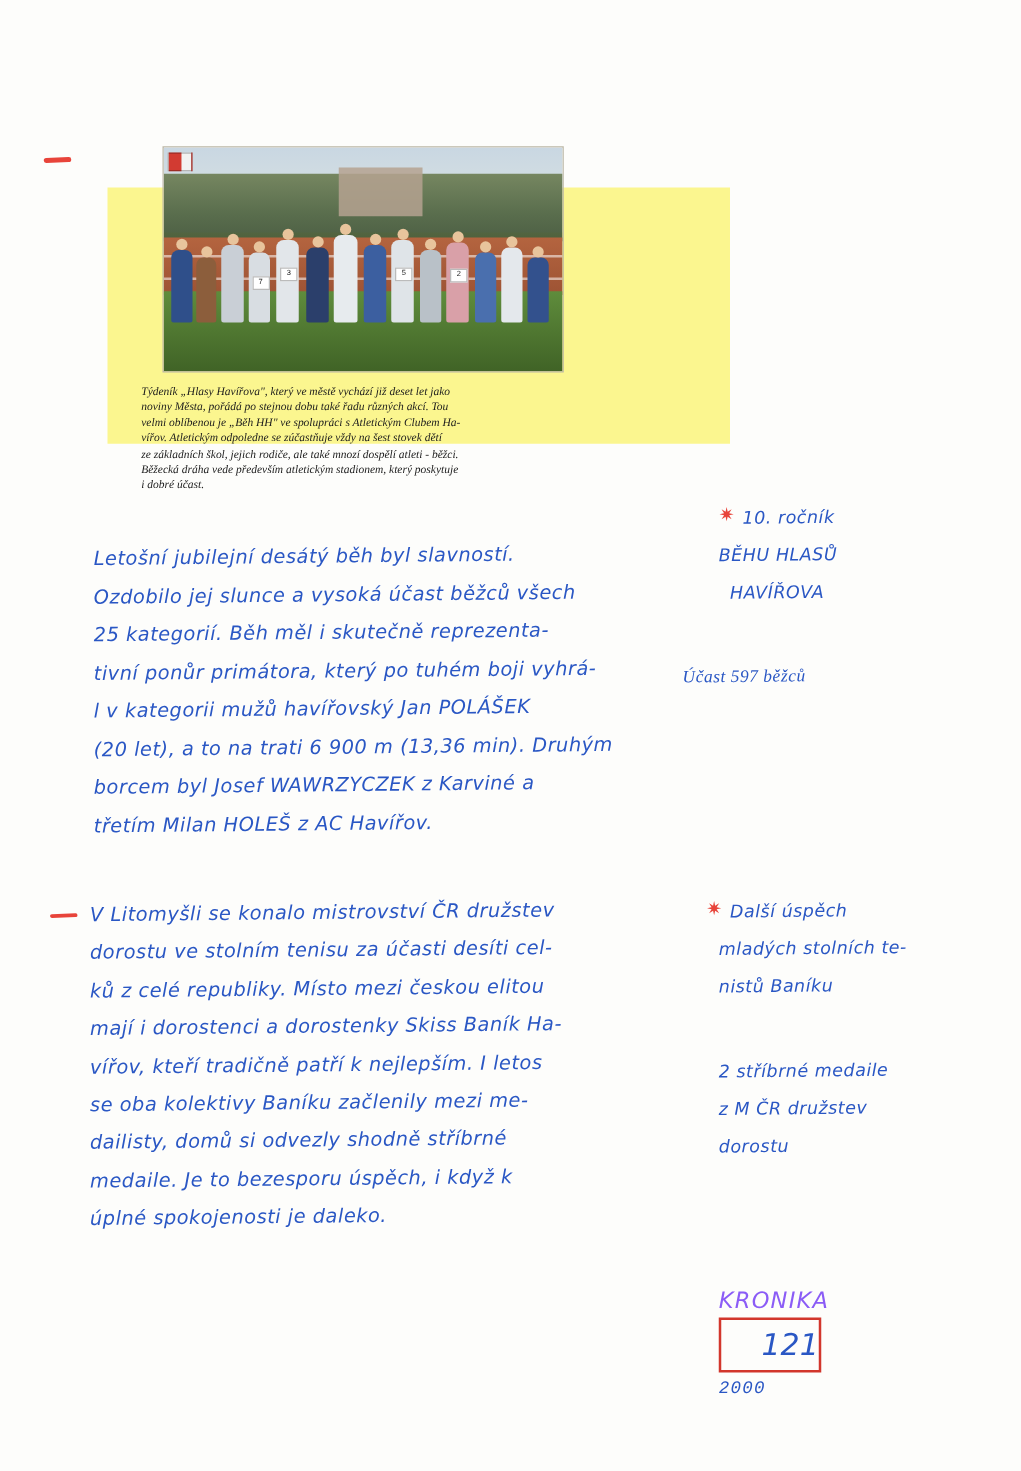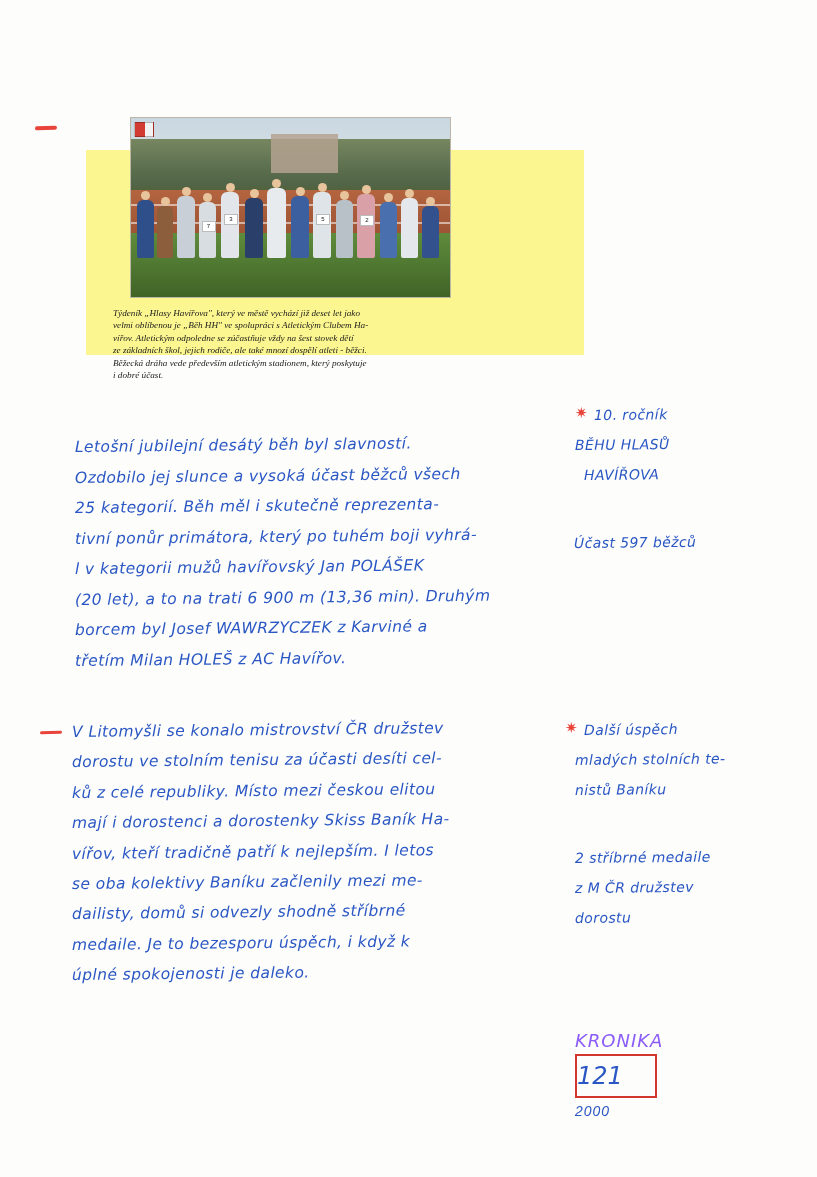--- a/index.html
+++ b/index.html
@@ -169,21 +169,21 @@
     line-height: 30.4px;
   }
 
   
   .margin-note {
     position: absolute;
     font-size: 14px;
     line-height: 30px;
   }
   .note-1 { left: 575px; top: 400px; }
-  .note-2 { left: 574px; top: 528px; }
+  .note-2 { left: 546px; top: 528px; font-family: Liberation Serif, serif; }
   .note-3 { left: 565px; top: 715px; }
   .note-4 { left: 575px; top: 843px; font-style: italic; }
   .star {
     position: absolute;
     color: #e8443a;
     font-size: 15px;
     line-height: 1;
   }
   .star-1 { left: 575px; top: 405px; }
   .star-2 { left: 565px; top: 720px; }
@@ -203,31 +203,31 @@
     font-family: "DejaVu Sans", sans-serif;
     font-style: italic;
   }
   .kronika .k-box {
     margin-top: 3px;
     width: 78px;
     height: 40px;
     border: 2px solid #d2362c;
     display: flex;
     align-items: center;
-    justify-content: flex-start;
+    justify-content: flex-end;
   }
   .kronika .k-num {
     font-family: "DejaVu Sans", sans-serif;
     font-style: italic;
     font-size: 24px;
     color: #2a57c4;
   }
   .kronika .k-year {
     margin-top: 5px;
-    font-family: Liberation Sans, sans-serif;
+    font-family: Liberation Mono, monospace;
     font-style: italic;
     font-size: 14px;
     color: #2a57c4;
     letter-spacing: 1px;
   }
 </style>
 </head>
 <body>
 
 <div class="page">
@@ -290,20 +290,21 @@
     <div class="runner" style="left:270px;width:17px; height:60px; background:#e4e8ec;">
         <span class="head"></span>
       </div>
     <div class="runner" style="left:291px;width:17px; height:52px; background:#33518d;">
         <span class="head"></span>
       </div>
   </div>
 
   <div class="caption">
     <div class="line">Týdeník „Hlasy Havířova", který ve městě vychází již deset let jako</div>
+    <div class="line">noviny Města, pořádá po stejnou dobu také řadu různých akcí. Tou</div>
     <div class="line">velmi oblíbenou je „Běh HH" ve spolupráci s Atletickým Clubem Ha-</div>
     <div class="line">vířov. Atletickým odpoledne se zúčastňuje vždy na šest stovek dětí</div>
     <div class="line">ze základních škol, jejich rodiče, ale také mnozí dospělí atleti - běžci.</div>
     <div class="line">Běžecká dráha vede především atletickým stadionem, který poskytuje</div>
     <div class="line">i dobré účast.</div>
   </div>
 
   <div class="hw body-block-1">
     <div class="hw-line">Letošní jubilejní desátý běh byl slavností.</div>
     <div class="hw-line">Ozdobilo jej slunce a vysoká účast běžců všech</div>

